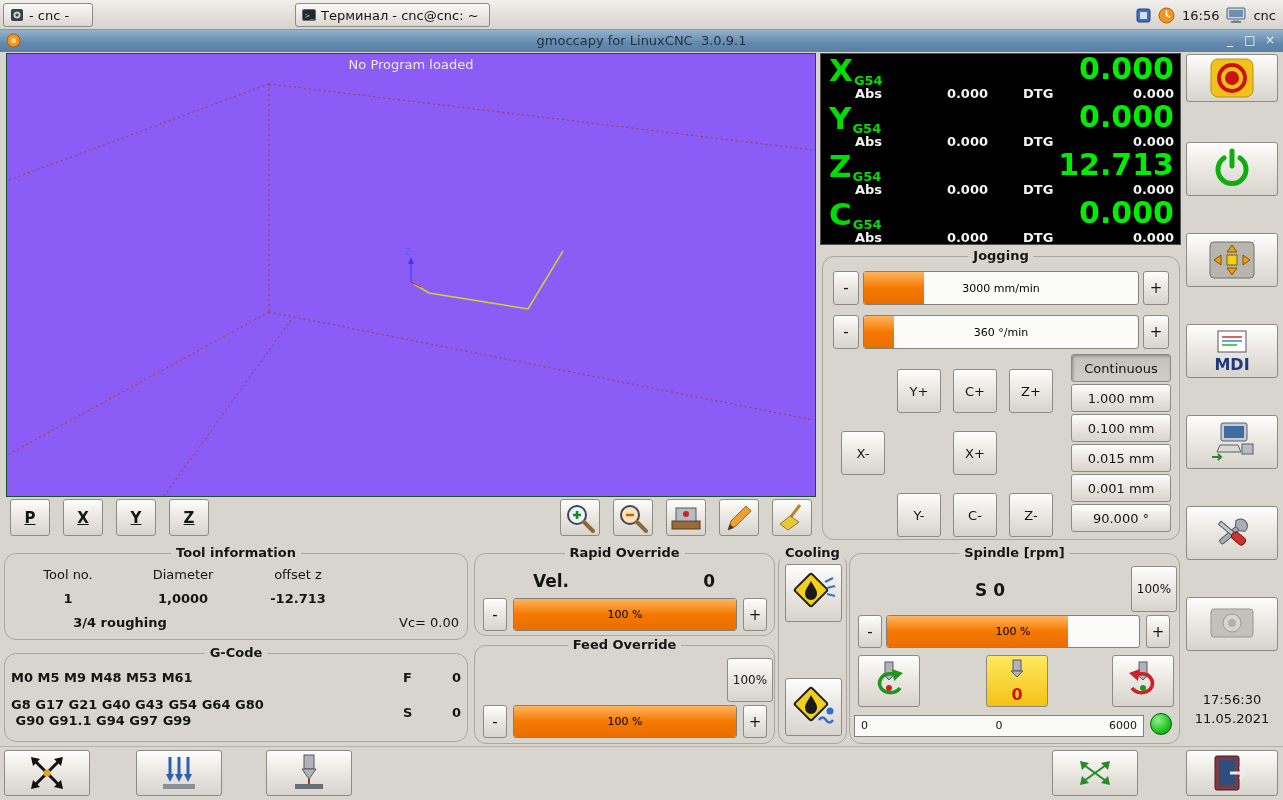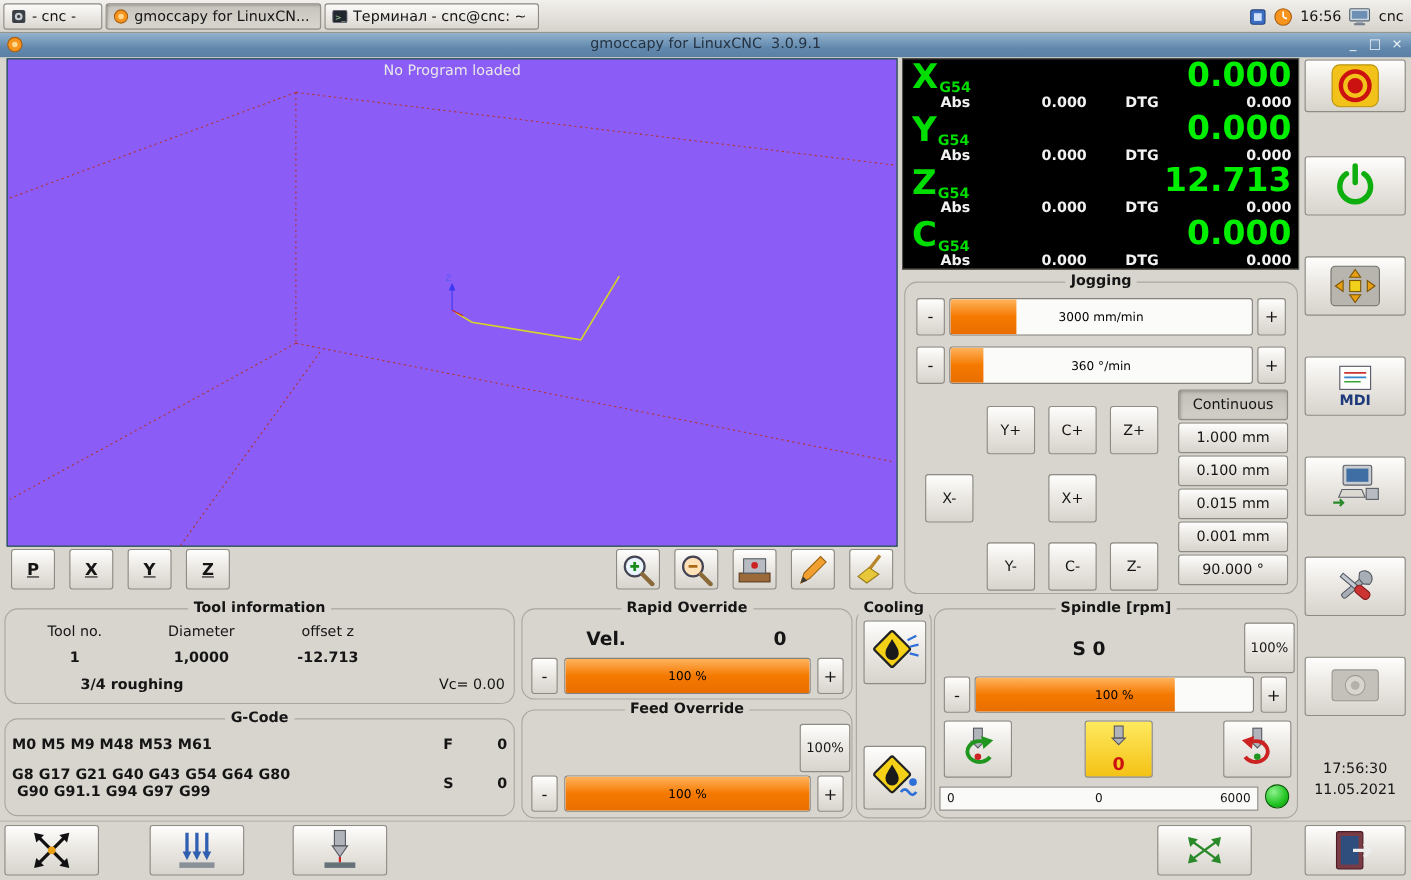--- a/index.html
+++ b/index.html
@@ -45,47 +45,38 @@
 .big{position:absolute;font-size:17px;font-weight:bold}
 .gtext{position:absolute;font-weight:bold;white-space:pre}
 .hdr{position:absolute;text-align:center}
 .val{position:absolute;text-align:center;font-weight:bold}
 
 .scale{position:absolute;background:#fafaf8;border:1px solid #84807a;font-size:11px}
 .scale span{position:absolute;top:3px}
 .led{position:absolute;width:22px;height:22px;border-radius:50%;background:radial-gradient(circle at 35% 30%,#8ef28e,#21c421 60%,#0e8a0e);border:1px solid #0a5a0a}
 #rc-clock{position:absolute;left:1186px;top:690px;width:92px;text-align:center;font-size:13px;line-height:19px}
 #bottombar{position:absolute;left:0;top:746px;width:1283px;height:54px;background:#d8d5cf;border-top:1px solid #b6b2ac}
-.mdi-text{font-size:13px;font-weight:bold;color:#1e3a7a}
+.mdi-text{font-size:16px;font-weight:bold;color:#1e3a7a}
 .stop-zero{position:absolute;bottom:2px;left:0;right:0;text-align:center;font-size:16px;font-weight:bold;color:#cc1111}
 </style>
 </head>
 <body>
 
 <div id="root">
 
   <div id="taskbar">
     <div class="task-btn" style="left:3px;width:90px">
       <span class="ticon">
           <svg width="14" height="14" viewBox="0 0 14 14">
             <rect x="1" y="1" width="12" height="12" rx="2" fill="#3a3f45"></rect>
             <circle cx="7" cy="7" r="3.5" fill="#c9ccd1"></circle>
             <circle cx="7" cy="7" r="1.5" fill="#3a3f45"></circle>
           </svg>
         </span>
       <span class="task-label">- cnc -</span>
-    </div>
-    <div class="task-btn active" style="left:96px;width:196px">
-      <span class="ticon">
-          <svg width="14" height="14" viewBox="0 0 14 14">
-            <circle cx="7" cy="7" r="6" fill="#f7941e" stroke="#a85e10"></circle>
-            <circle cx="7" cy="7" r="2.5" fill="#ffd98f"></circle>
-          </svg>
-        </span>
-      <span class="task-label">gmoccapy for LinuxCN...</span>
     </div>
     <div class="task-btn" style="left:295px;width:195px">
       <span class="ticon">
           <svg width="14" height="14" viewBox="0 0 14 14">
             <rect x="0.5" y="1.5" width="13" height="11" rx="1.5" fill="#23272e" stroke="#667"></rect>
             <text x="2.5" y="10" font-size="7" fill="#9fd49f">&gt;_</text>
           </svg>
         </span>
       <span class="task-label">Терминал - cnc@cnc: ~</span>
     </div>

